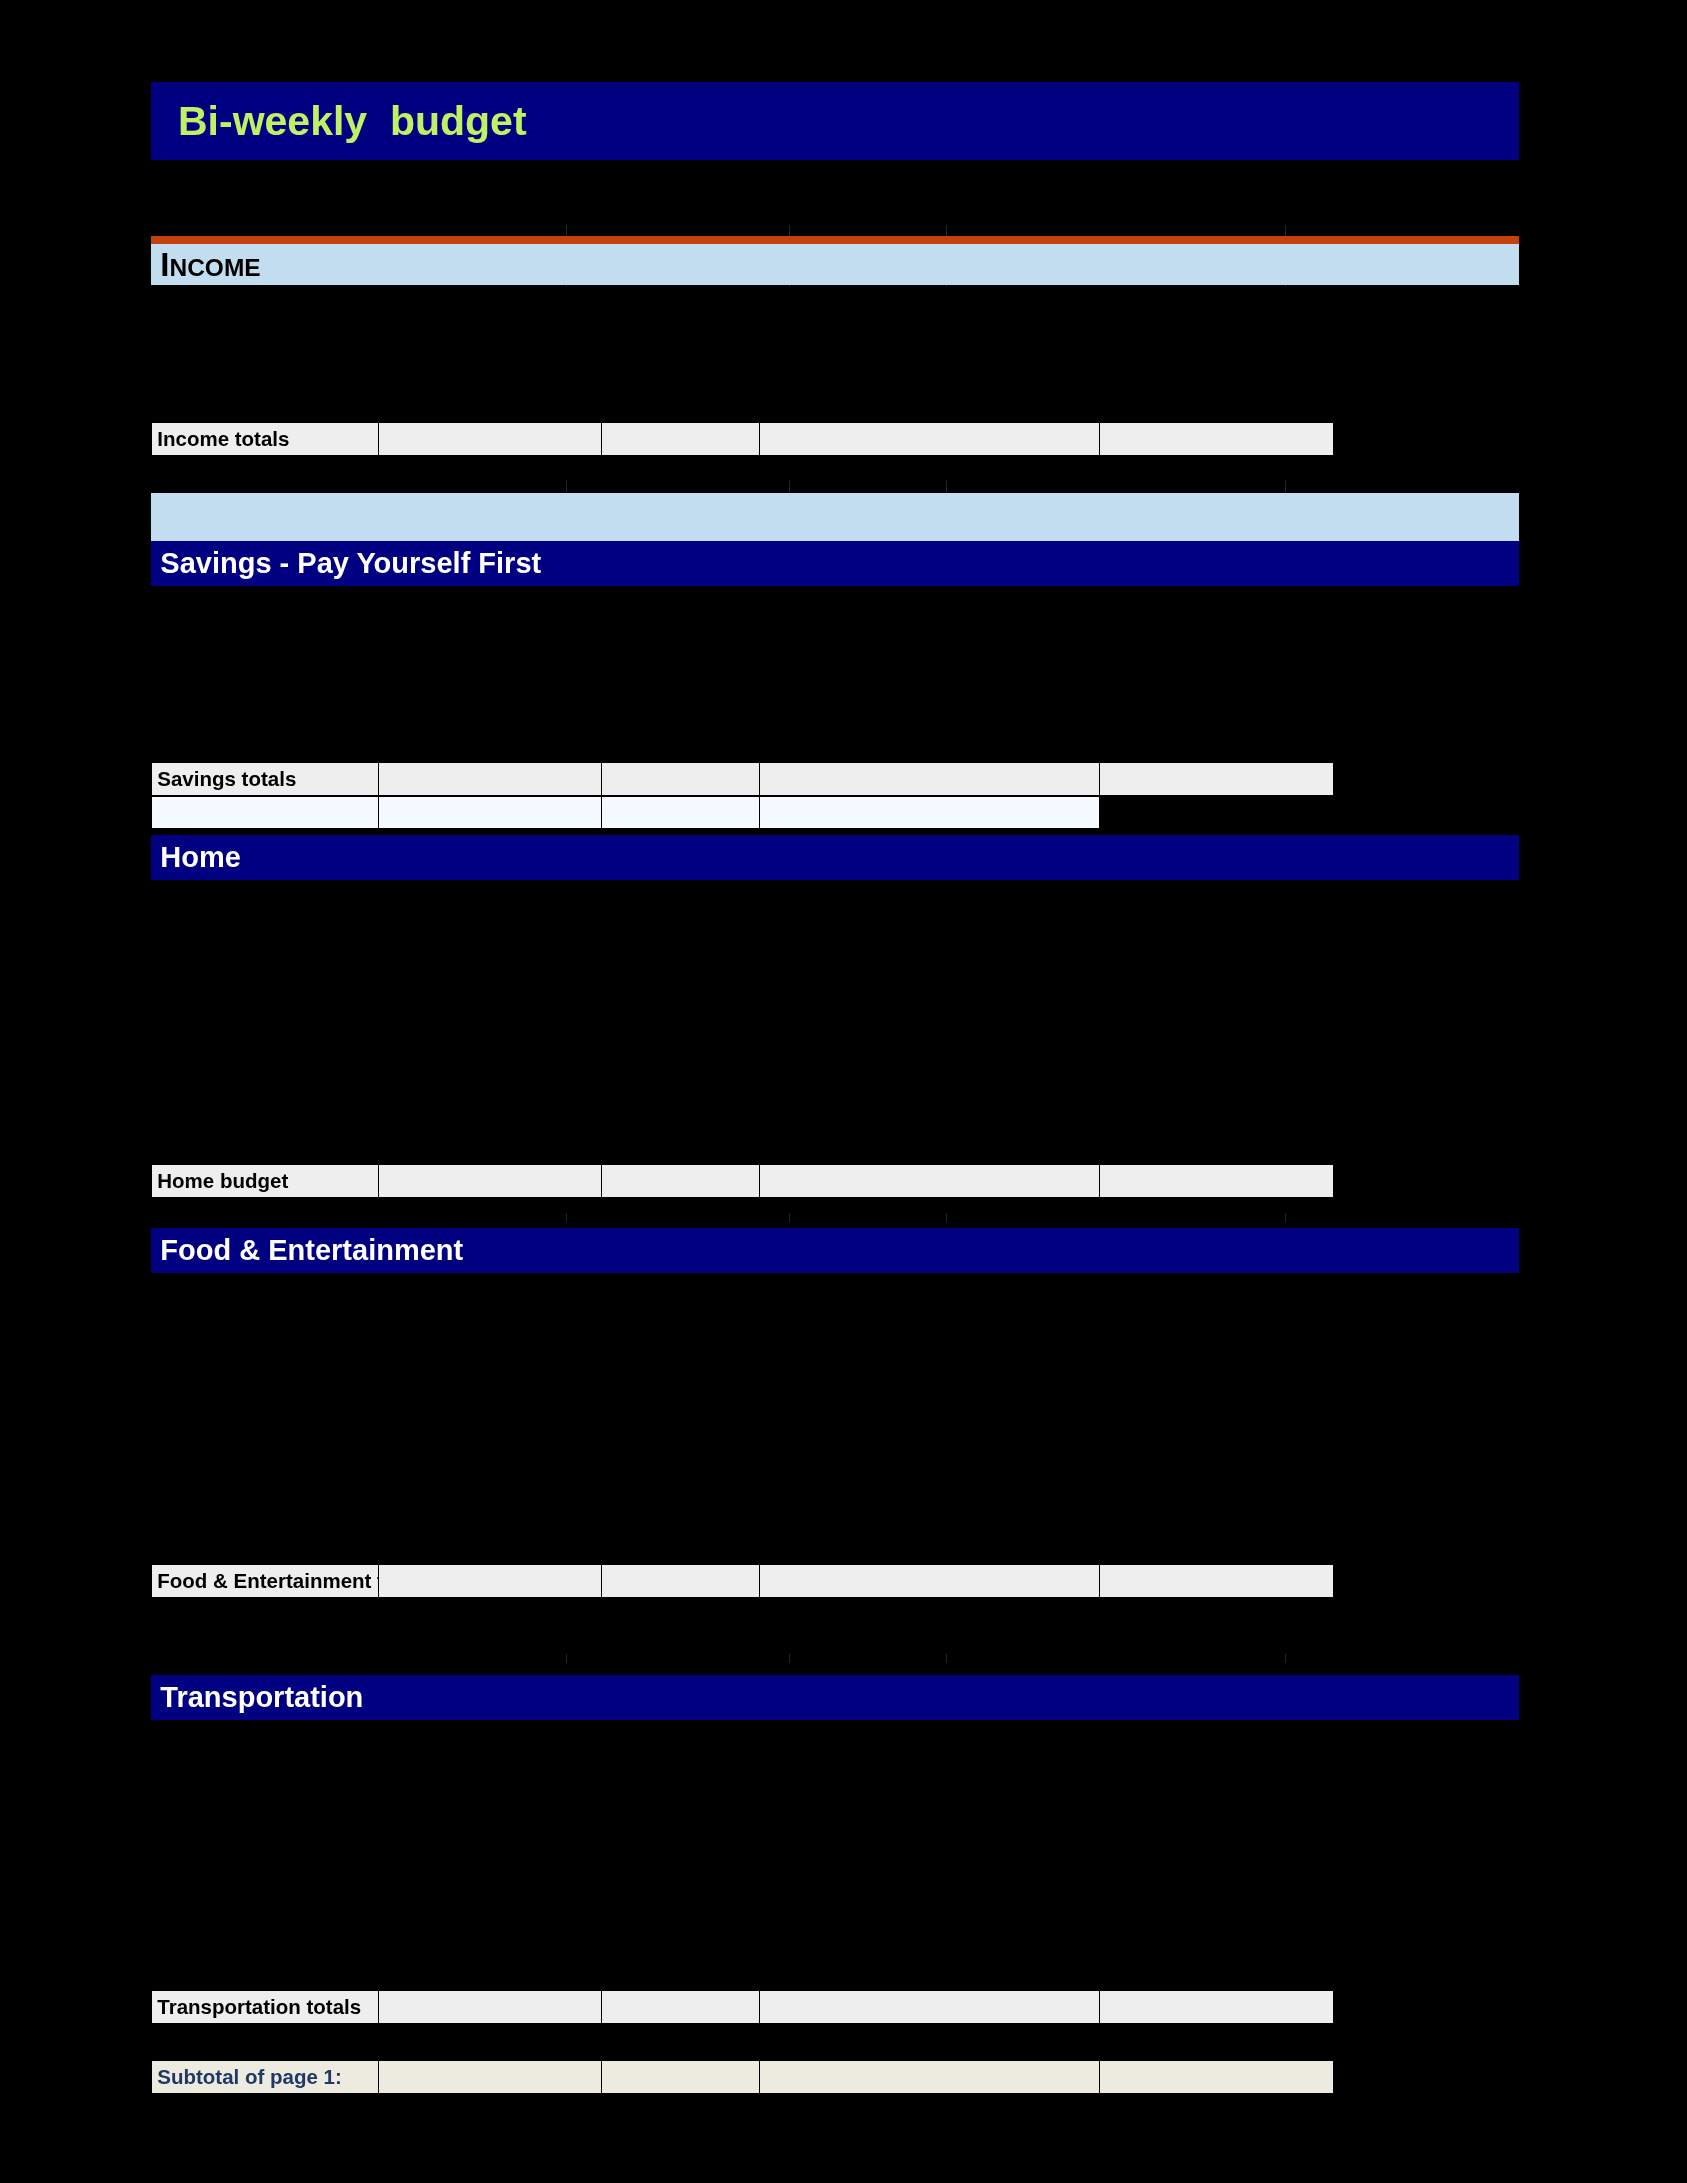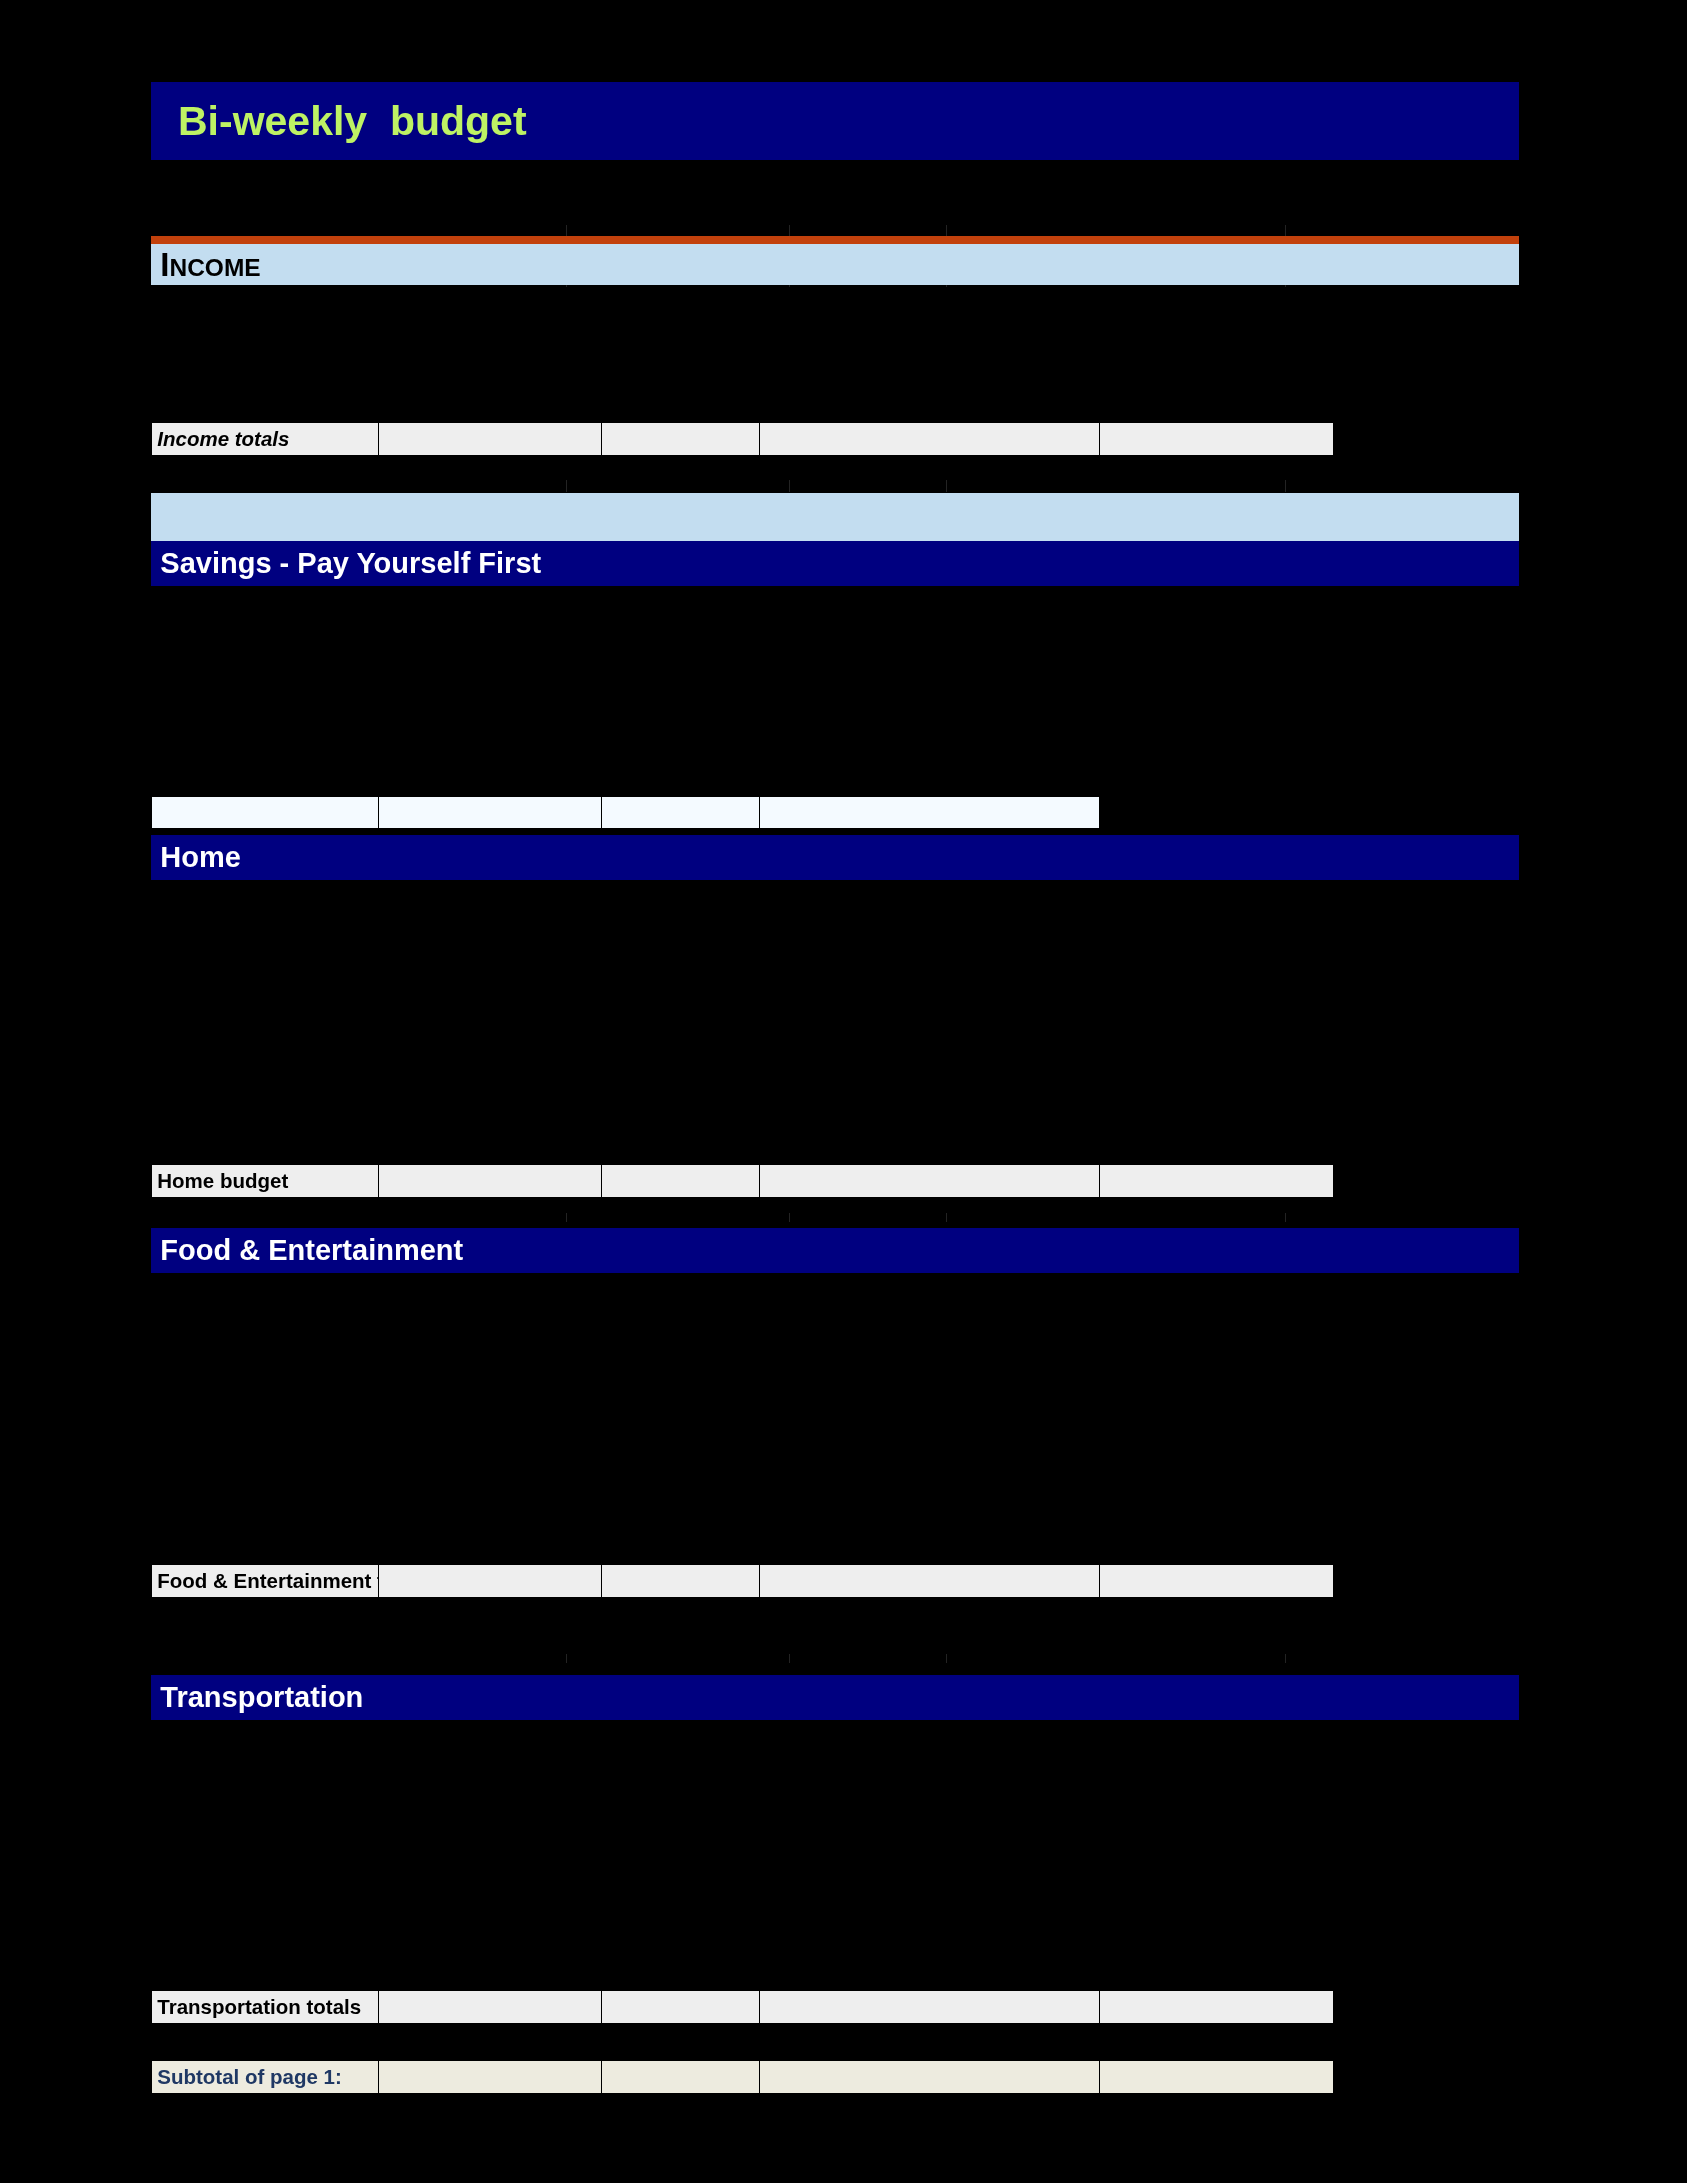--- a/index.html
+++ b/index.html
@@ -197,36 +197,45 @@
   <div class="gridtick" style="left:1285px; top:1654px; height:9.3px;"></div>
 
   <div class="band title-bar">
     <span class="title-text">Bi-weekly  budget</span>
   </div>
 
   <div class="band lightband" style="top:236px; height:49px;">
     <span class="lightband-text"><span class="smallcaps-cap">I</span><span class="smallcaps-rest">NCOME</span></span>
   </div>
 
-  <div class="band totalrow" style="top:422px; height:34px;font-style:italic;">
+  <div class="band totalrow" style="top:422px; height:34px;">
     <div class="cell" style="width:228px;">
       <span class="cell-label">Income totals</span>
     </div>
     <div class="cell" style="width:225px;"></div>
     <div class="cell" style="width:159px;"></div>
     <div class="cell" style="width:341px;"></div>
     <div class="cell" style="width:235px;"></div>
   </div>
 
   <div class="band lightband-plain" style="top:493px; height:48px;"></div>
 
   <div class="band navyband" style="top:541px; height:45px;">
     <span class="navyband-text">Savings - Pay Yourself First</span>
   </div>
 
+  <div class="band totalrow" style="top:762px; height:34px;">
+    <div class="cell" style="width:228px;">
+      <span class="cell-label">Savings totals</span>
+    </div>
+    <div class="cell" style="width:225px;"></div>
+    <div class="cell" style="width:159px;"></div>
+    <div class="cell" style="width:341px;"></div>
+    <div class="cell" style="width:235px;"></div>
+  </div>
 
   <div class="band whiterow" style="top:796px; height:33px; width:1133px;">
     <div class="cell" style="width:228px;"></div>
     <div class="cell" style="width:225px;"></div>
     <div class="cell" style="width:159px;"></div>
     <div class="cell" style="width:341px;"></div>
   </div>
 
   <div class="band navyband" style="top:835px; height:45px;">
     <span class="navyband-text">Home</span>

